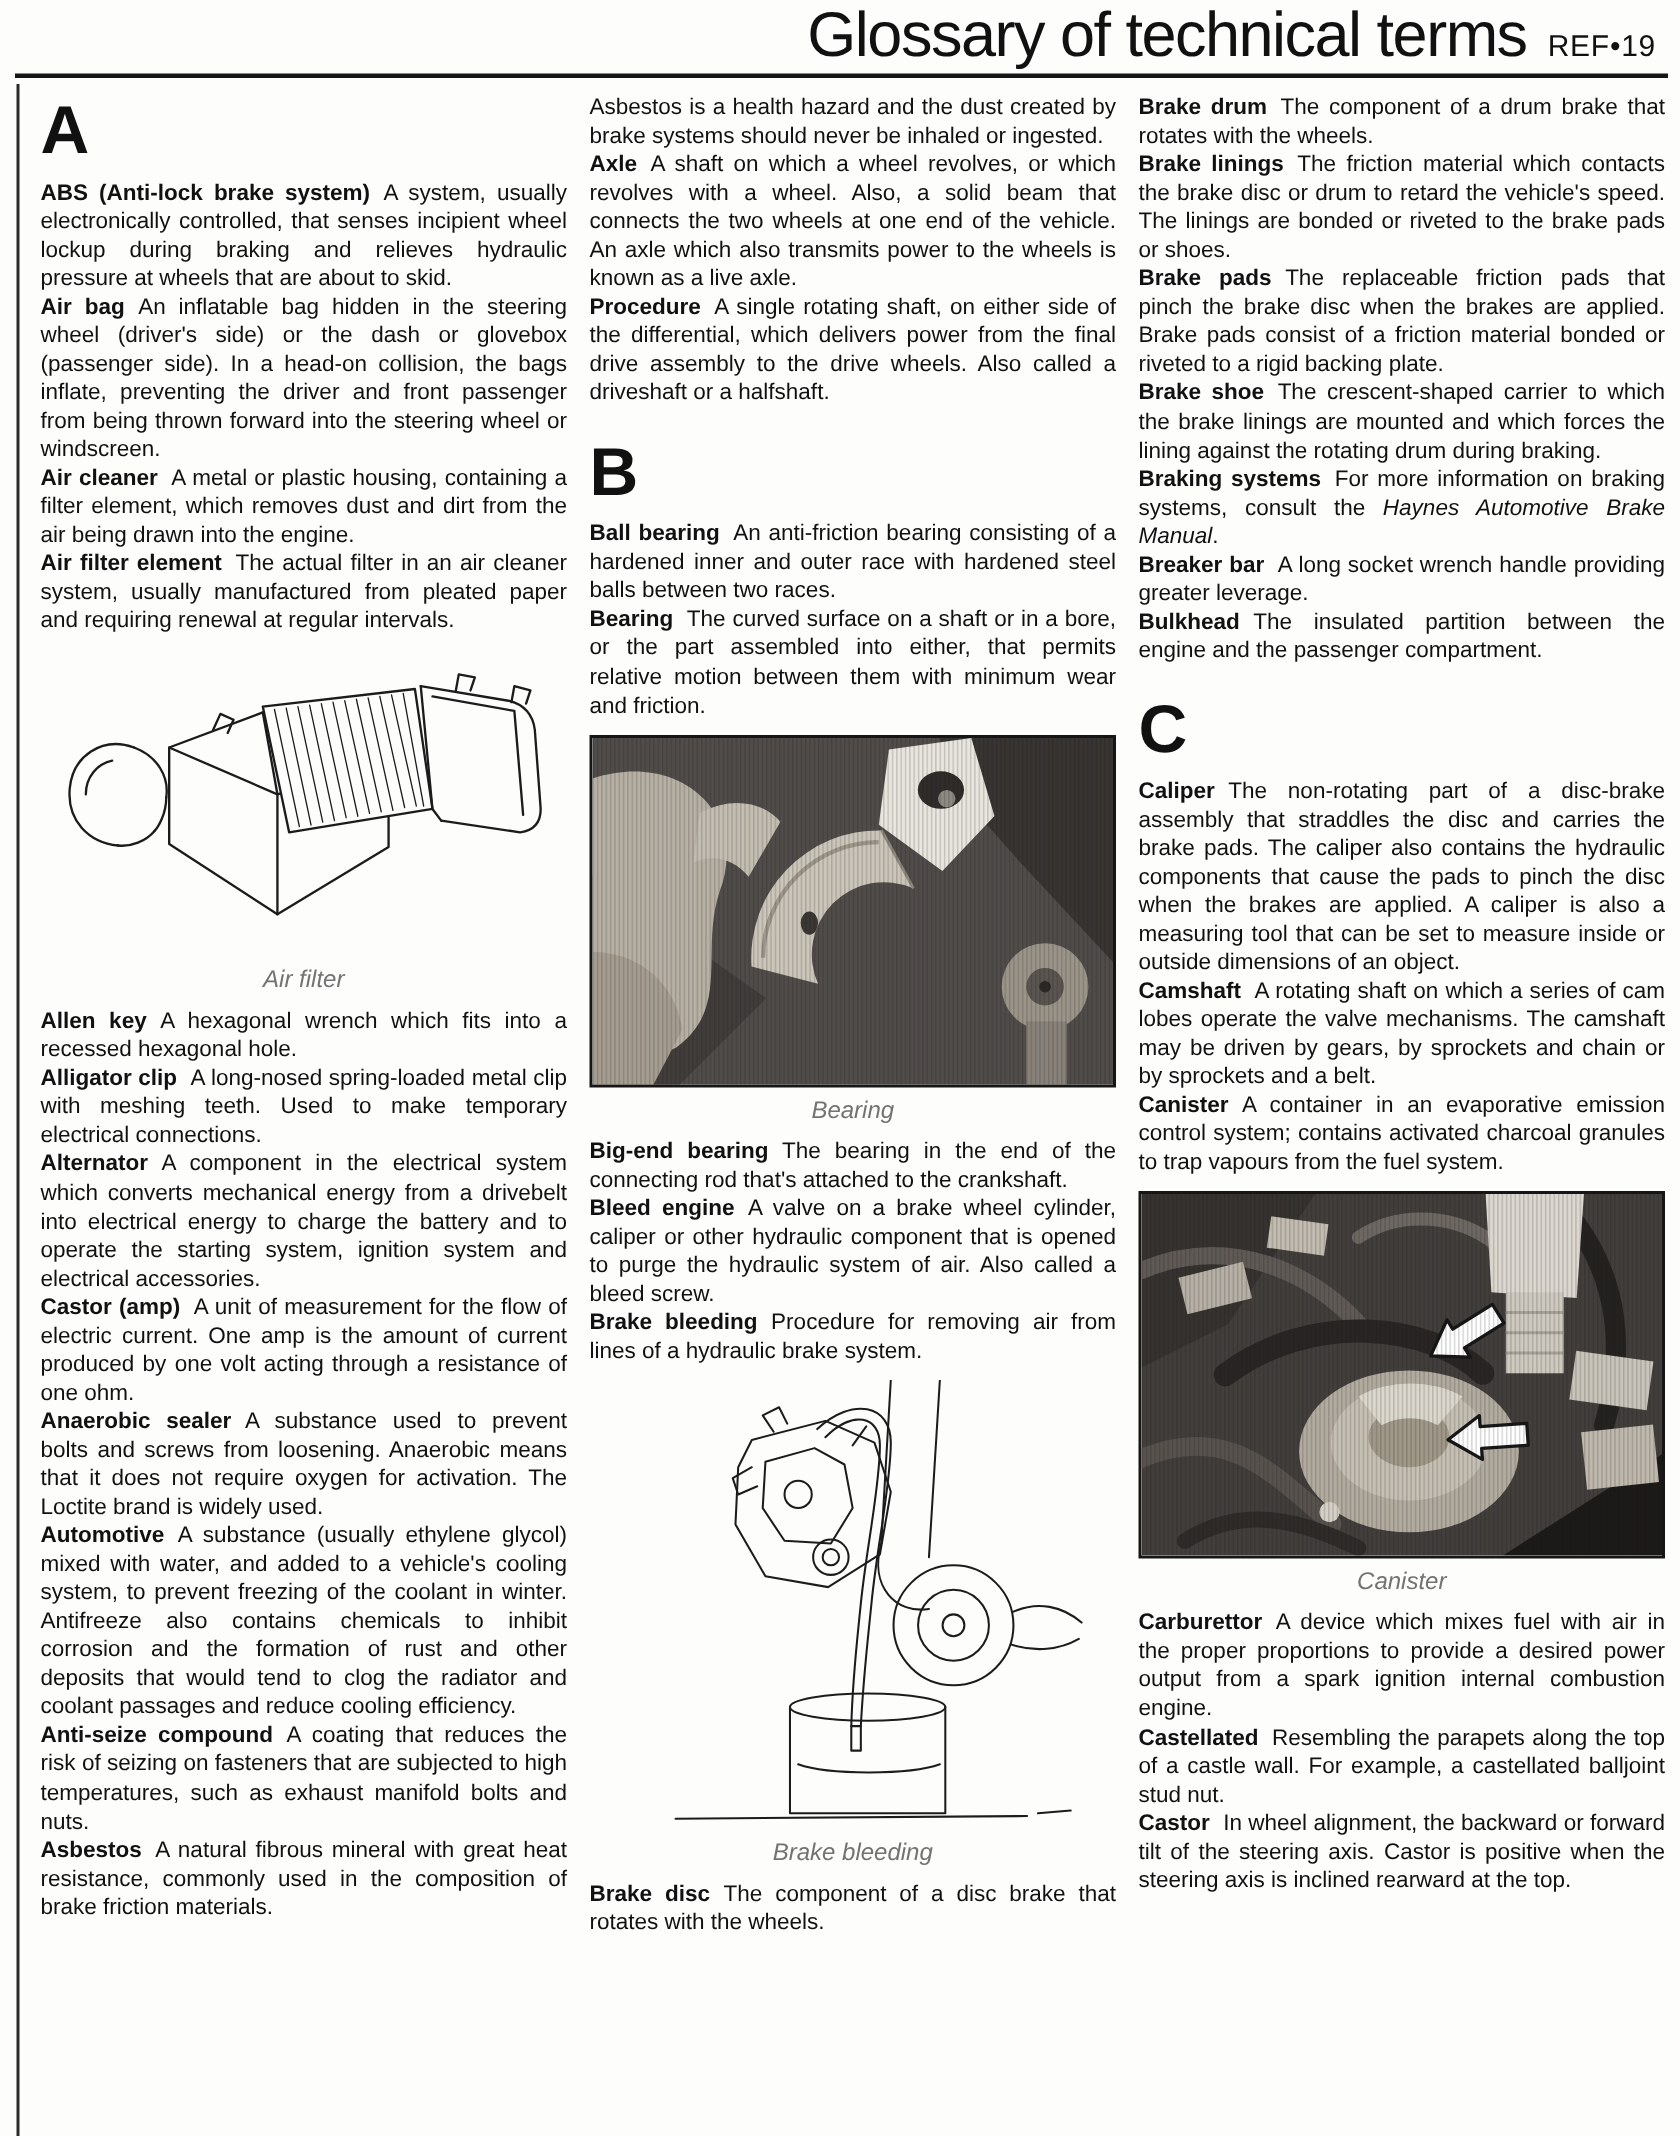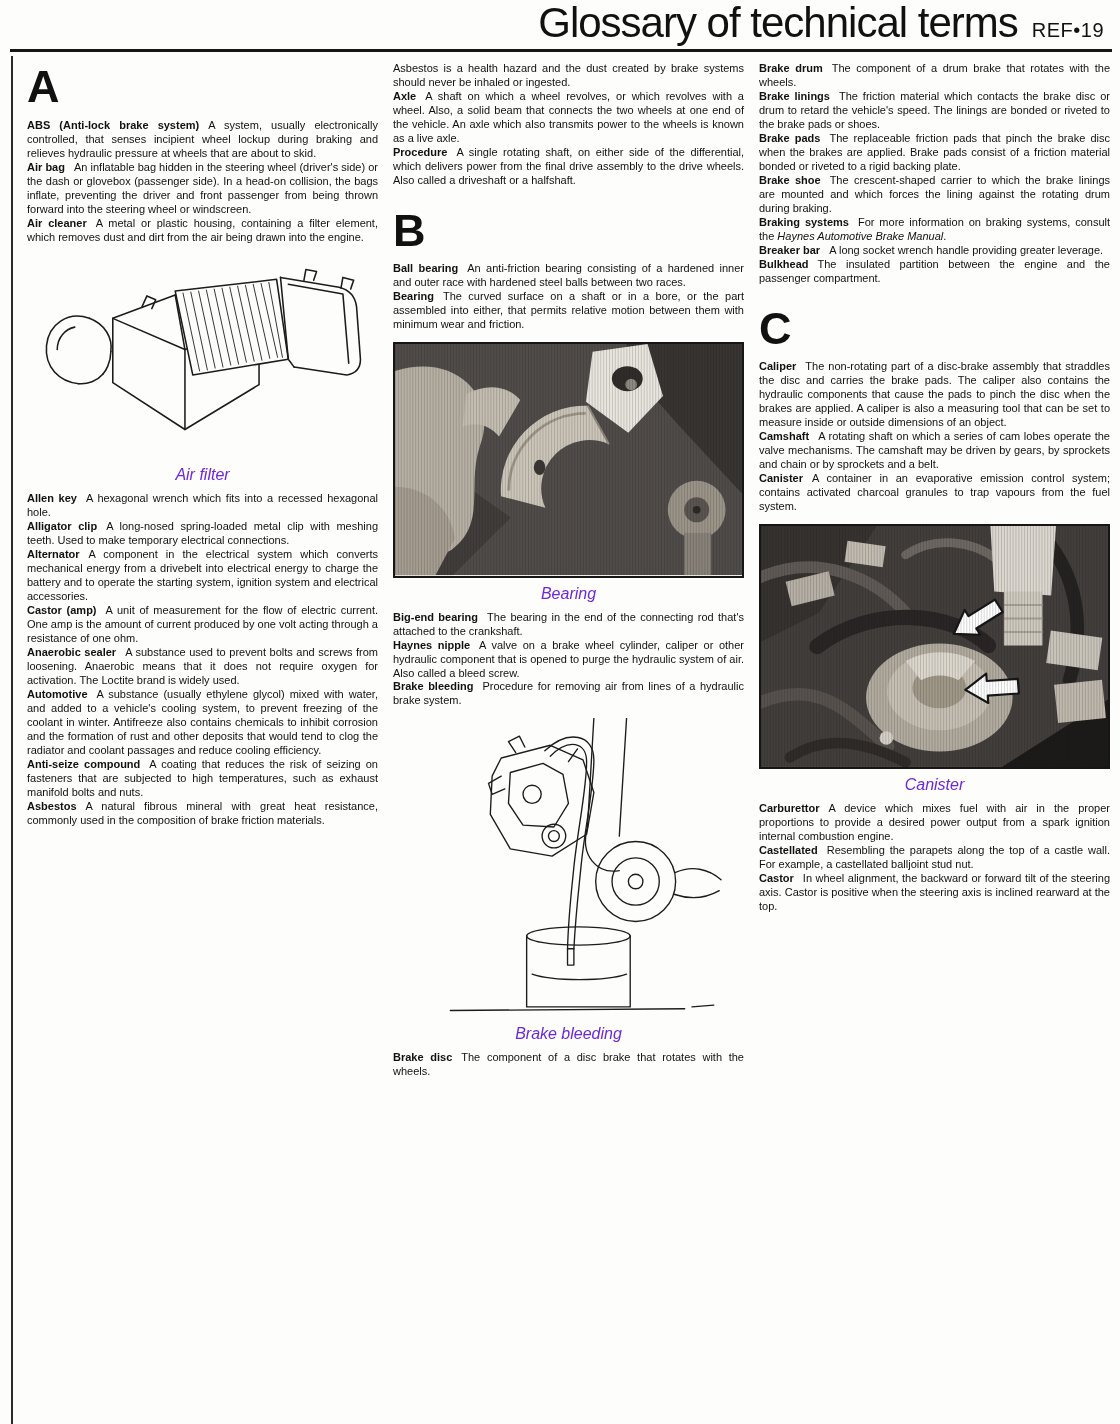--- a/index.html
+++ b/index.html
@@ -30,32 +30,32 @@
     position:absolute;top:62px;left:27px;right:10px;
     display:flex;gap:15px;
   }
   .col{flex:1;min-width:0;}
   .letter{
     font-size:45px;font-weight:bold;line-height:0.95;
     margin:4px 0 10px 0;
   }
   .letter:not(:first-child){margin-top:22px;}
   p.entry{
-    margin:0;font-size:11px;line-height:1.27;
+    margin:0;font-size:15px;line-height:1.27;
     text-align:justify;
   }
   p.entry b.term{padding-right:9px;}
   
   figure.fig{margin:10px 0 8px 0;padding:0;text-align:center;}
   .figbox{display:block;}
   .fig-bearing .figbox,.fig-canister .figbox{border:2px solid #161616;}
   svg.figsvg{display:block;width:100%;height:auto;}
   .fig-brake-bleeding .figbox{width:88%;margin:0 auto;}
   figcaption{
-    font-style:italic;font-size:16px;margin-top:7px;color:#6d28d9;text-align:center;
+    font-style:italic;font-size:16px;margin-top:7px;color:#737373;text-align:center;
   }
   .svgdefs{position:absolute;width:0;height:0;overflow:hidden;}
 </style>
 </head>
 <body>
 
 <svg class="svgdefs" aria-hidden="true">
   <defs>
     <pattern id="scanpat" patternUnits="userSpaceOnUse" width="3" height="8">
       <rect width="3" height="8" fill="none"></rect>
@@ -192,20 +192,21 @@
     <div class="page-ref">REF•19</div>
   </div>
   <div class="header-rule"></div>
   <div class="left-rule"></div>
   <div class="columns" id="columns">
       <div class="col">
         <div class="letter">A</div>
         <p class="entry"><b class="term">ABS (Anti-lock brake system)</b>A system, usually electronically controlled, that senses incipient wheel lockup during braking and relieves hydraulic pressure at wheels that are about to skid.</p>
         <p class="entry"><b class="term">Air bag</b>An inflatable bag hidden in the steering wheel (driver's side) or the dash or glovebox (passenger side). In a head-on collision, the bags inflate, preventing the driver and front passenger from being thrown forward into the steering wheel or windscreen.</p>
         <p class="entry"><b class="term">Air cleaner</b>A metal or plastic housing, containing a filter element, which removes dust and dirt from the air being drawn into the engine.</p>
+        <p class="entry"><b class="term">Air filter element</b>The actual filter in an air cleaner system, usually manufactured from pleated paper and requiring renewal at regular intervals.</p>
         <figure class="fig fig-air-filter">
           <div class="figbox">
             <svg class="figsvg" viewBox="0 0 360 210">
               <use href="#fig-air-filter"></use>
             </svg>
           </div>
           <figcaption>Air filter</figcaption>
         </figure>
         <p class="entry"><b class="term">Allen key</b>A hexagonal wrench which fits into a recessed hexagonal hole.</p>
         <p class="entry"><b class="term">Alligator clip</b>A long-nosed spring-loaded metal clip with meshing teeth. Used to make temporary electrical connections.</p>
@@ -225,21 +226,21 @@
         <p class="entry"><b class="term">Bearing</b>The curved surface on a shaft or in a bore, or the part assembled into either, that permits relative motion between them with minimum wear and friction.</p>
         <figure class="fig fig-bearing">
           <div class="figbox">
             <svg class="figsvg" viewBox="0 0 360 240">
               <use href="#fig-bearing"></use>
             </svg>
           </div>
           <figcaption>Bearing</figcaption>
         </figure>
         <p class="entry"><b class="term">Big-end bearing</b>The bearing in the end of the connecting rod that's attached to the crankshaft.</p>
-        <p class="entry"><b class="term">Haynes nipple</b>A valve on a brake wheel cylinder, caliper or other hydraulic component that is opened to purge the hydraulic system of air. Also called a bleed screw.</p>
+        <p class="entry"><b class="term">Bleed engine</b>A valve on a brake wheel cylinder, caliper or other hydraulic component that is opened to purge the hydraulic system of air. Also called a bleed screw.</p>
         <p class="entry"><b class="term">Brake bleeding</b>Procedure for removing air from lines of a hydraulic brake system.</p>
         <figure class="fig fig-brake-bleeding">
           <div class="figbox">
             <svg class="figsvg" viewBox="0 0 340 330">
               <use href="#fig-brake-bleeding"></use>
             </svg>
           </div>
           <figcaption>Brake bleeding</figcaption>
         </figure>
         <p class="entry"><b class="term">Brake disc</b>The component of a disc brake that rotates with the wheels.</p>

